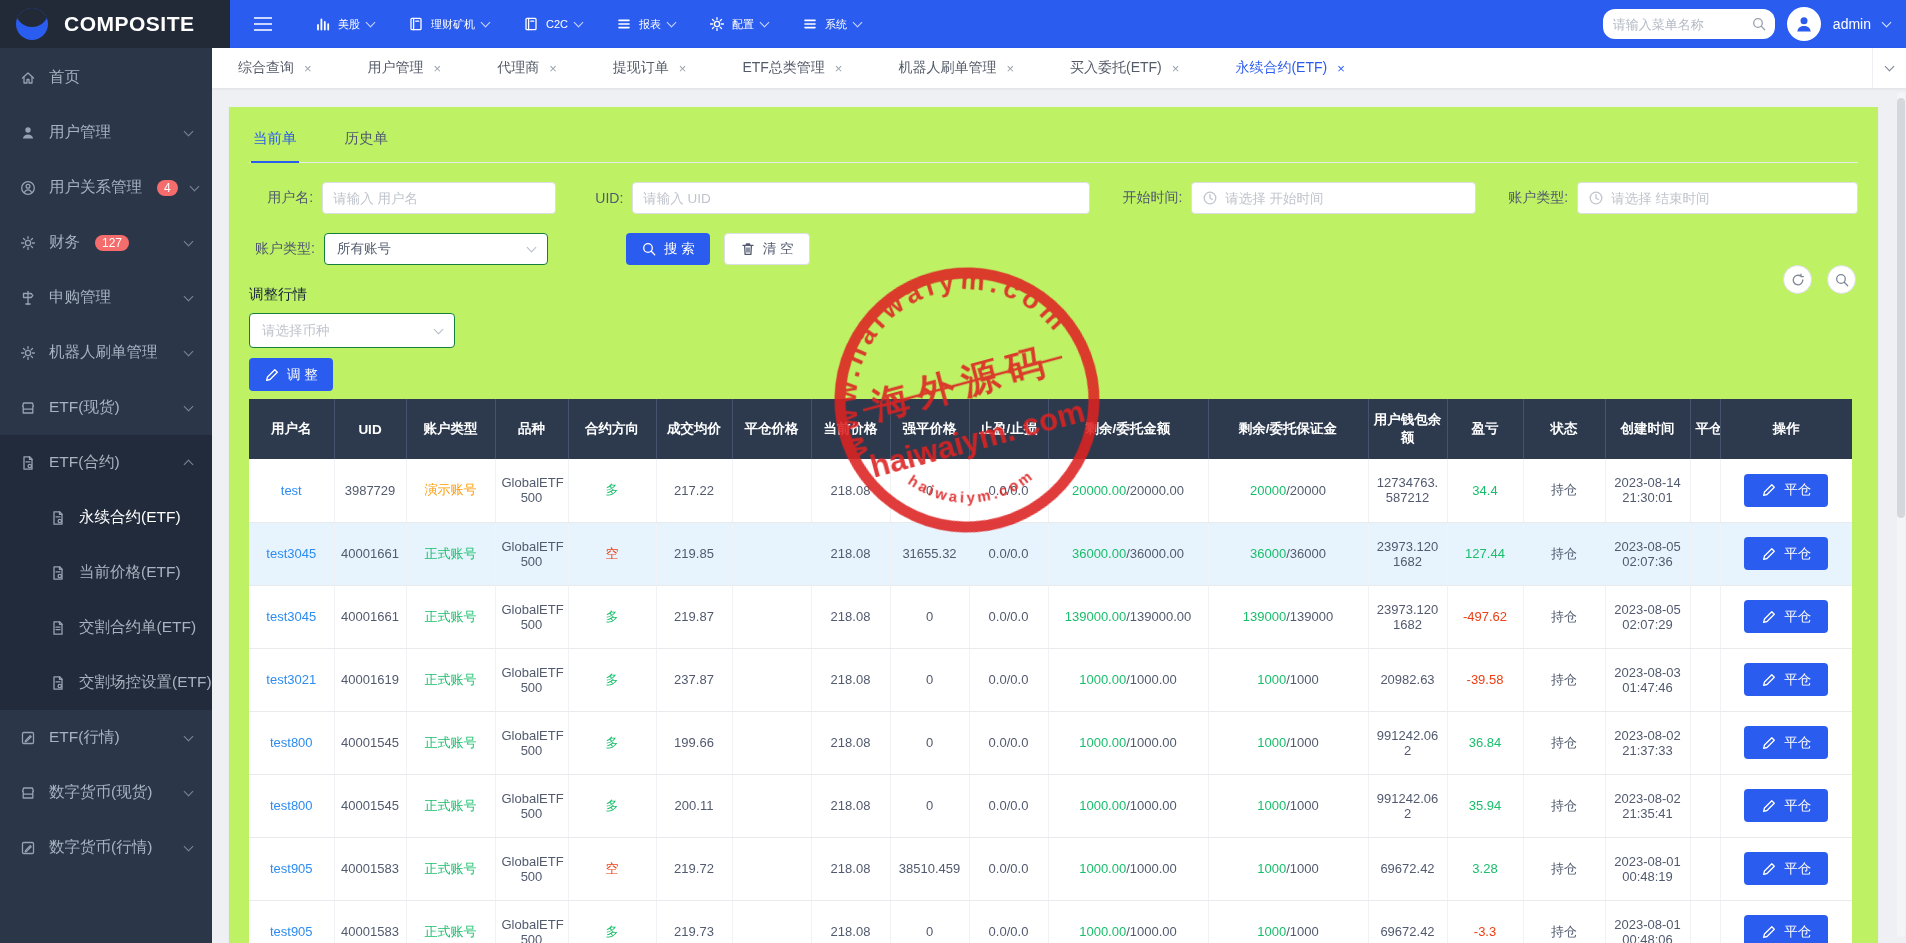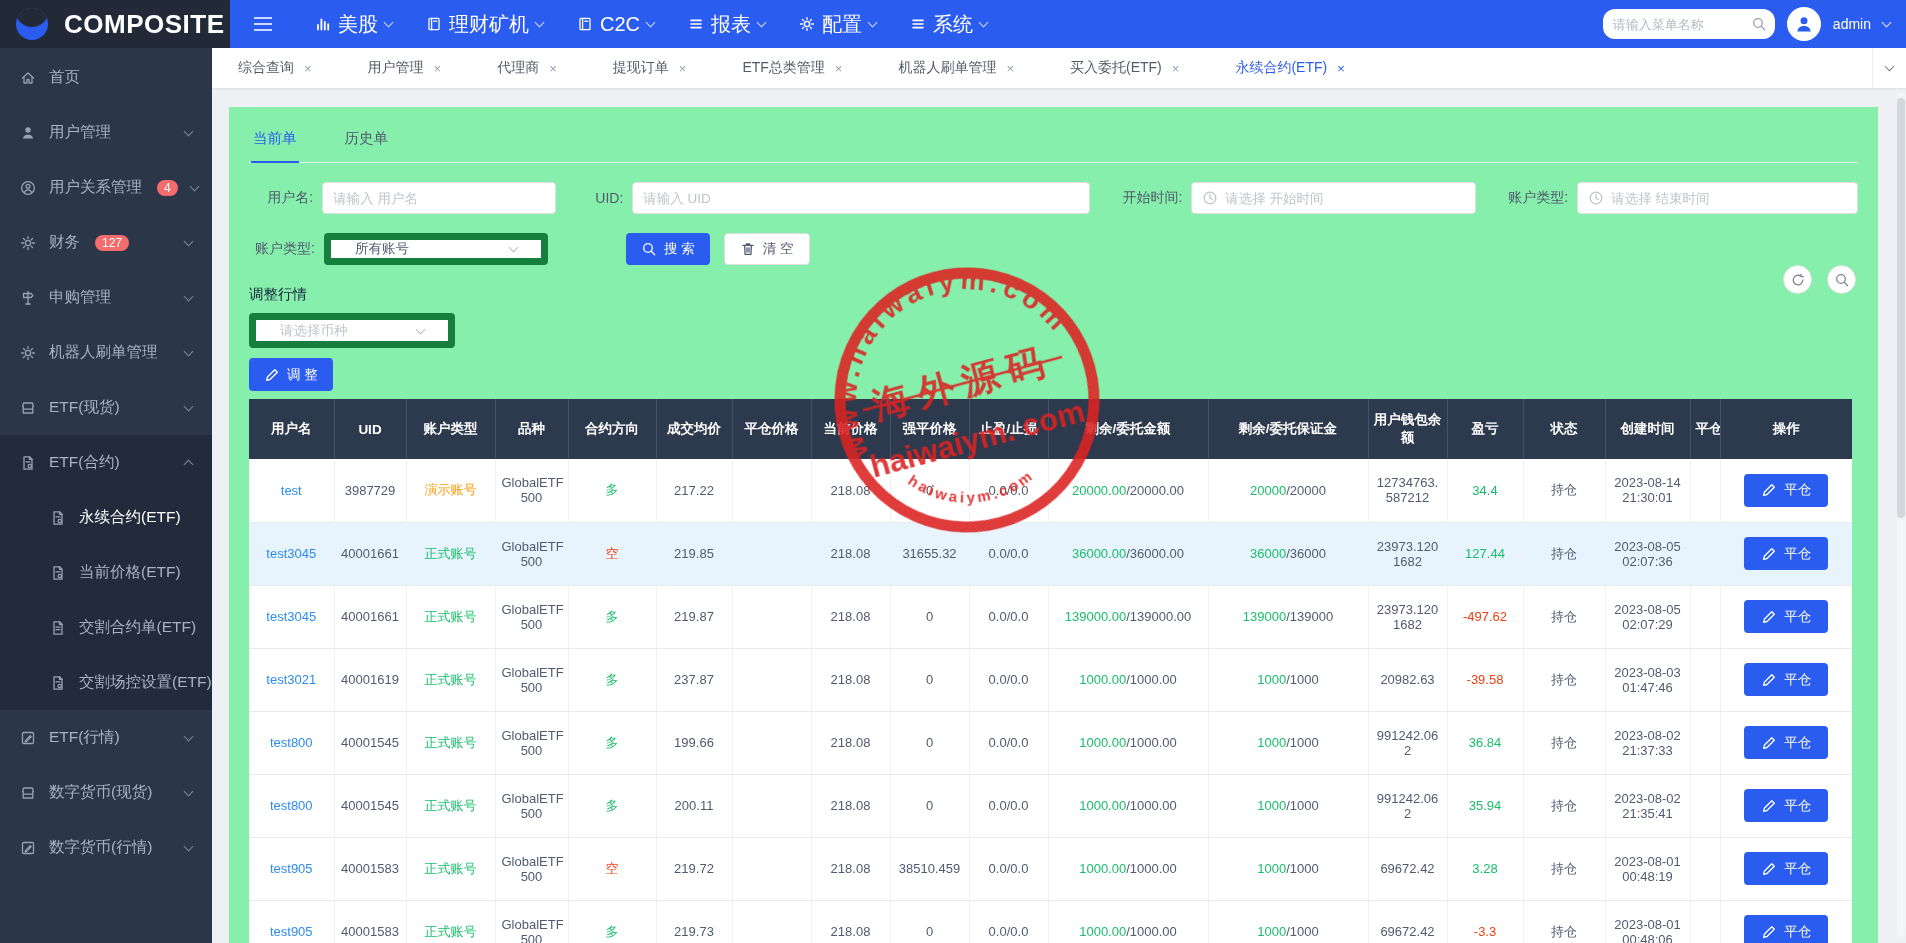--- a/index.html
+++ b/index.html
@@ -13,28 +13,28 @@
   }
   .icn{display:inline-flex;align-items:center;justify-content:center;line-height:1}
   .icn svg{display:block}
   .chev{width:7px;height:7px;border-right:1.5px solid currentColor;border-bottom:1.5px solid currentColor;
     display:inline-block;transform:rotate(45deg);margin-top:-3px}
   .chev.up{transform:rotate(-135deg);margin-top:3px}
 
   
   .topbar{display:flex;height:48px;width:100%}
   .brand{width:230px;background:var(--brand-bg);color:#fff;display:flex;align-items:center;
-    gap:16px;padding-left:16px;font-size:26px;font-weight:bold;letter-spacing:.5px;flex:none}
+    gap:16px;padding-left:16px;font-size:21px;font-weight:bold;letter-spacing:.5px;flex:none}
   .crescent{width:32px;height:32px;border-radius:50%;background:var(--accent);position:relative;overflow:hidden;flex:none}
   .crescent::after{content:"";position:absolute;width:34px;height:34px;border-radius:50%;background:var(--brand-bg);left:-1px;top:-15px}
   .topnav{flex:1;background:var(--topbar);display:flex;align-items:center;color:#fff;padding:0 16px 0 24px}
   .hamburger{display:flex;flex-direction:column;gap:4px;margin-right:26px;cursor:pointer}
   .hamburger i{display:block;width:18px;height:2px;background:#cdd8ff}
   #topnav-menus{display:flex;align-items:center;height:100%}
-  .tn-item{display:flex;align-items:center;gap:7px;padding:0 17px;font-size:20px;height:100%;cursor:pointer;color:#fff}
+  .tn-item{display:flex;align-items:center;gap:7px;padding:0 17px;font-size:11px;height:100%;cursor:pointer;color:#fff}
   .tn-item .chev{color:#cdd8ff}
   .topnav-right{margin-left:auto;display:flex;align-items:center;gap:12px}
   .menu-search{width:172px;height:30px;background:#fff;border-radius:12px;display:flex;align-items:center;padding:0 8px 0 10px}
   .menu-search input{border:none;outline:none;flex:1;font-size:13px;color:#333;min-width:0}
   .menu-search input::placeholder{color:#b4bac4}
   .menu-search .icn{color:#9aa1ad}
   .avatar{width:34px;height:34px;border-radius:50%;background:#fff;display:flex;align-items:center;justify-content:center}
   .admin-name{font-size:14px}
   .topnav-right .chev{color:#dfe7ff}
 
@@ -55,31 +55,31 @@
     box-shadow:0 1px 3px rgba(0,0,0,.07);position:relative;flex:none}
   .tab{display:flex;align-items:center;gap:10px;font-size:14px;color:#545b68;margin-right:56px;cursor:pointer;white-space:nowrap}
   .tab .x{color:#9aa1ad;font-size:13px}
   .tab.active{color:var(--accent)}
   .tab.active .x{color:var(--accent)}
   .tab-dd{position:absolute;right:0;top:0;width:34px;height:40px;display:flex;align-items:center;justify-content:center;
     border-left:1px solid #eceef1;color:#7a828e;background:#fff;cursor:pointer}
 
   
   .content{flex:1;padding:19px 28px 0 17px;min-height:0}
-  .card{background:#86efac;height:100%;padding:16px 20px 0 20px;position:relative;box-shadow:0 1px 2px rgba(0,0,0,.05)}
+  .card{background:#bef264;height:100%;padding:16px 20px 0 20px;position:relative;box-shadow:0 1px 2px rgba(0,0,0,.05)}
   .card-tabs{border-bottom:1px solid #e8eaec;display:flex;gap:44px;padding-left:2px}
   .ctab{font-size:14.5px;color:#515a6e;padding:6px 2px 13px 2px;cursor:pointer}
   .ctab.active{color:var(--accent);border-bottom:2px solid var(--accent);margin-bottom:-1px}
   .form-row{display:flex;align-items:center;margin-top:19px}
   .f-label{font-size:14px;color:#515a6e;text-align:right;margin-right:9px;white-space:nowrap}
   .f-input{height:32px;border:1px solid #dcdee2;border-radius:4px;display:flex;align-items:center;padding:0 10px;background:#fff}
   .f-input input{border:none;outline:none;flex:1;font-size:13.5px;color:#515a6e;min-width:0;background:transparent}
   .f-input input::placeholder{color:#c0c4cc}
   .f-input .icn{color:#c0c4cc;margin-right:7px}
-  .f-select{height:32px;border:7px solid #15803d;border-radius:4px;display:flex;align-items:center;padding:0 24px;cursor:pointer;background:#fff}
+  .f-select{height:32px;border:1px solid #15803d;border-radius:4px;display:flex;align-items:center;padding:0 12px;cursor:pointer;background:#fff}
   .f-select .val{flex:1;font-size:13.5px;color:#515a6e}
   .f-select .val.ph{color:#c0c4cc}
   .f-select .chev{color:#b6bcc6}
   .btn{height:32px;border:none;border-radius:4px;font-size:13.5px;display:inline-flex;align-items:center;gap:7px;
     justify-content:center;cursor:pointer;padding:0 15px;font-family:inherit}
   .btn.primary{background:var(--accent);color:#fff}
   .btn.plain{background:#fff;color:#515a6e;border:1px solid #dcdee2}
   .adjust-title{font-size:14.5px;color:#17233d;margin-top:20px}
   .adjust-row{margin-top:9px}
   .adjust-btn-row{margin-top:10px}

